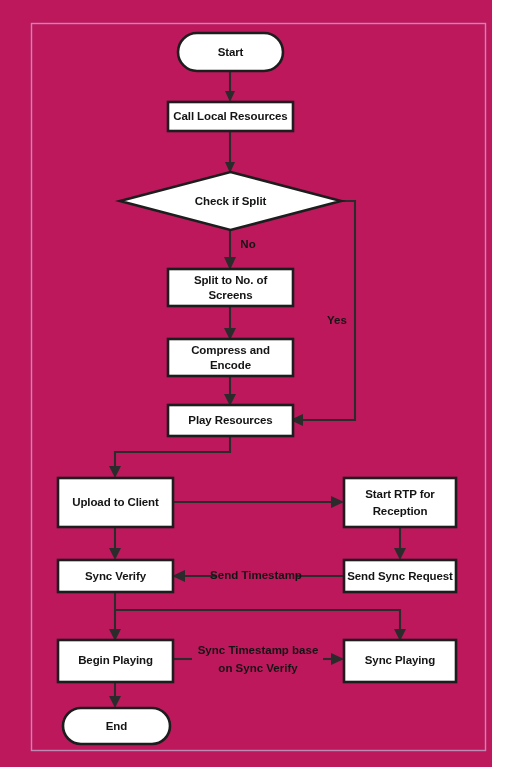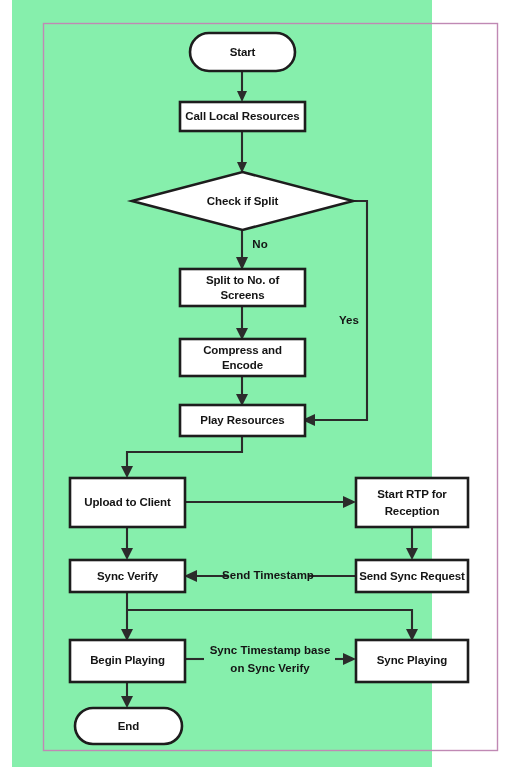--- a/index.html
+++ b/index.html
@@ -8,24 +8,23 @@
     background: #ffffff;
   }
   body {
     width: 520px;
     height: 767px;
     font-family: "Liberation Sans", sans-serif;
     overflow: hidden;
   }
   #canvas {
     position: relative;
-    width: 420px;
+    width: 492px;
     height: 767px;
-    background: #86efac;
-    margin-left: 12px;
+    background: #be185d;
   }
   svg#flow {
     display: block;
     width: 520px;
     height: 767px;
   }
   .node-shape {
     fill: #ffffff;
     stroke: #1d1d1d;
     stroke-width: 2.6;

